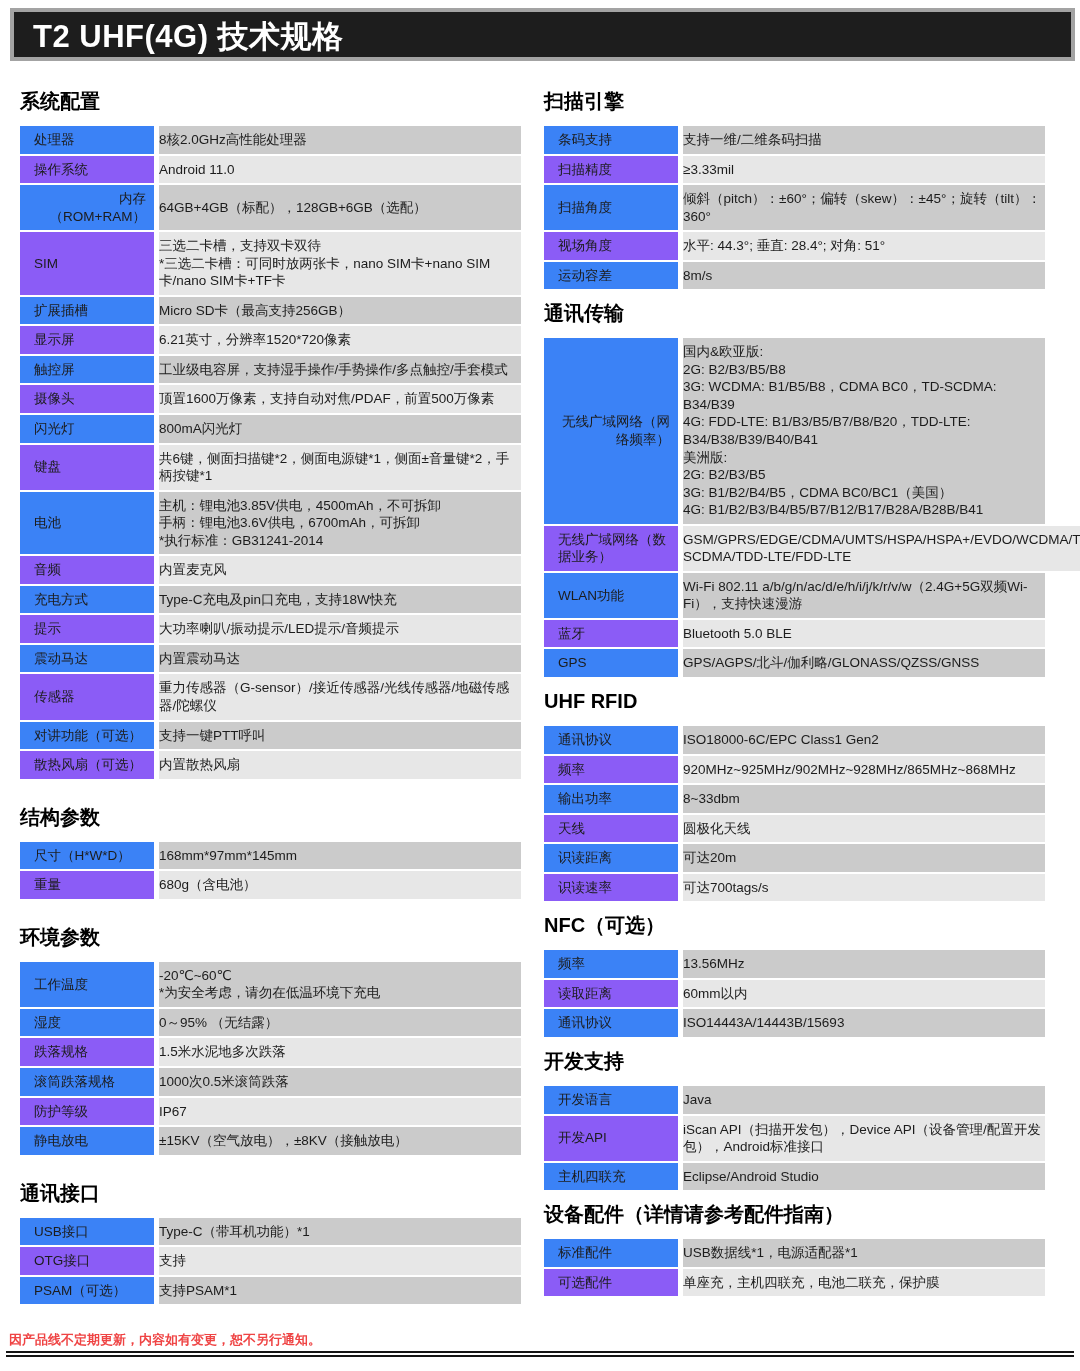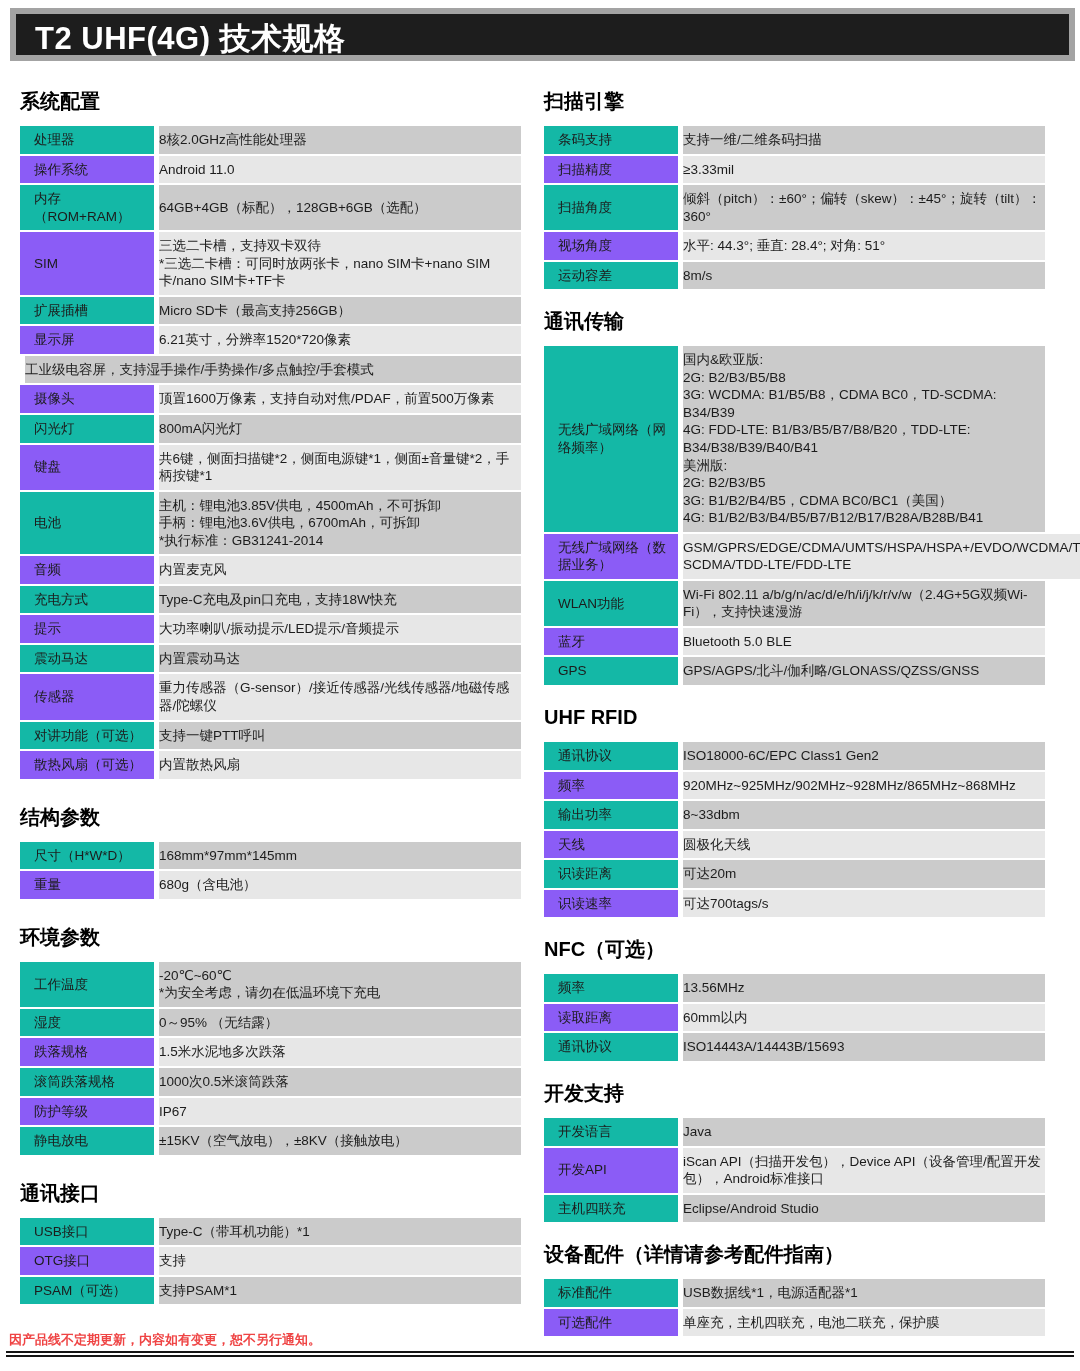--- a/index.html
+++ b/index.html
@@ -9,21 +9,21 @@
     background: #ffffff;
     font-family: "Liberation Sans", "DejaVu Sans", sans-serif;
     color: #1c1c1c;
     overflow: hidden;
     position: relative;
   }
   .banner {
     margin: 8px 5px 0 10px;
     height: 53px;
     background: #1d1d1d;
-    border: 6px solid #a3a3a3;
+    border: 4px solid #a3a3a3;
     color: #ffffff;
     font-size: 31px;
     font-weight: bold;
     line-height: 50px;
     padding-left: 19px;
     letter-spacing: 0.5px;
   }
   .cols {
     display: flex;
     margin-top: 28px;
@@ -33,42 +33,42 @@
   }
   .col { width: 501px; }
   .spec-section h2 {
     font-size: 20px;
     font-weight: bold;
     color: #000;
     margin: 0 0 13px 0;
     line-height: 1.2;
   }
   .col-left .spec-section + .spec-section h2 { margin-top: 26px; }
-  .col-right .spec-section + .spec-section h2 { margin-top: 20px; }
+  .col-right .spec-section + .spec-section h2 { margin-top: 12px; }
   .spec-row { display: flex; margin-bottom: 2px; }
   .spec-row .label {
     width: 134px;
     flex: 0 0 134px;
     padding: 5px 8px 5px 14px;
     font-size: 13.5px;
     line-height: 1.3;
     display: flex;
     align-items: center;
   }
   .spec-row .value {
     flex: 1;
     margin-left: 5px;
     padding: 5px 0;
     font-size: 13.5px;
     line-height: 1.3;
     display: flex;
     flex-direction: column;
     justify-content: center;
   }
-  .spec-row.dark .label  { background: #14b8a6; }
+  .spec-row.dark .label  { background: #3b82f6; text-align: right; }
   .spec-row.dark .value  { background: #cbcbcb; }
   .spec-row.light .label { background: #8b5cf6; }
   .spec-row.light .value { background: #e7e7e7; justify-content: center; }
   .footer-note {
     position: absolute;
     left: 9px;
     top: 1331px;
     font-size: 13px;
     font-weight: bold;
     color: #ef4444;
@@ -125,20 +125,21 @@
               <div class="value-line">Micro SD卡（最高支持256GB）</div>
             </div>
           </div>
           <div class="spec-row light">
             <div class="label">显示屏</div>
             <div class="value">
               <div class="value-line">6.21英寸，分辨率1520*720像素</div>
             </div>
           </div>
           <div class="spec-row dark">
+            <div class="label">触控屏</div>
             <div class="value">
               <div class="value-line">工业级电容屏，支持湿手操作/手势操作/多点触控/手套模式</div>
             </div>
           </div>
           <div class="spec-row light">
             <div class="label">摄像头</div>
             <div class="value">
               <div class="value-line">顶置1600万像素，支持自动对焦/PDAF，前置500万像素</div>
             </div>
           </div>

